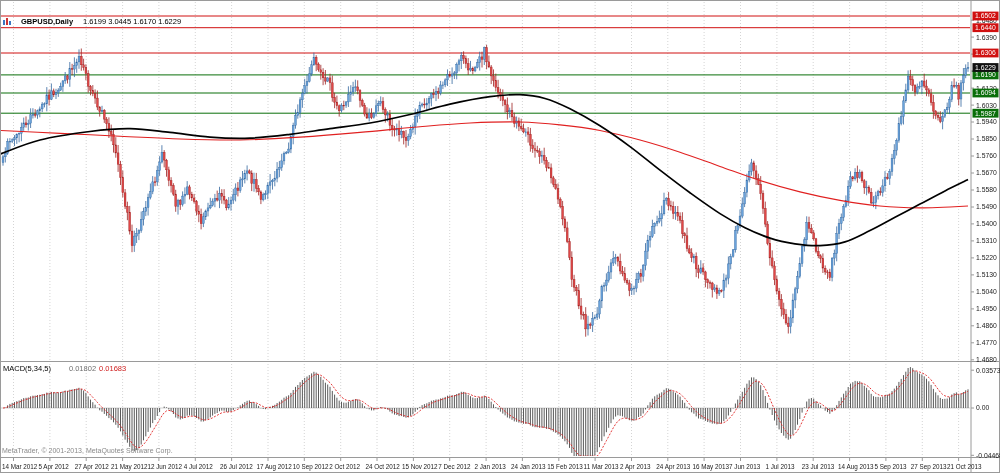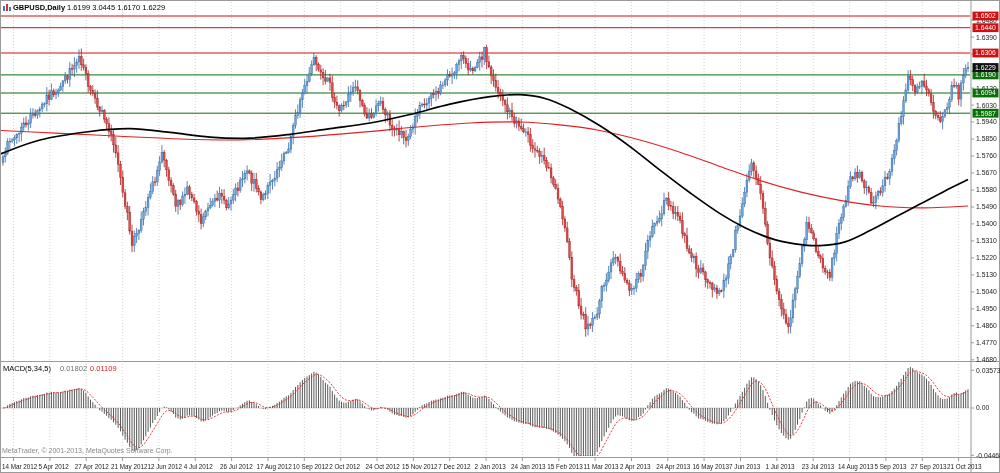--- a/index.html
+++ b/index.html
@@ -2,27 +2,27 @@
 <html><head>
 <meta charset="utf-8">
 <style>
   html,body{margin:0;padding:0;background:#ffffff;}
   .wrap{
     position:relative;width:1000px;height:473px;overflow:hidden;
     font-family:"Liberation Sans","DejaVu Sans",sans-serif;background:#fff;
   }
   .wrap svg{position:absolute;left:0;top:0;display:block;}
   .overlay{position:absolute;z-index:5;white-space:nowrap;}
-  .title-bar{left:3px;top:3px;font-size:7.5px;color:#000;display:flex;align-items:center;gap:2px;}
+  .title-bar{left:3px;top:17px;font-size:7.5px;color:#000;display:flex;align-items:center;gap:10px;}
   .sym{font-weight:bold;}
   .chart-icon{display:inline-flex;align-items:flex-end;gap:1px;height:7px;}
   .chart-icon i{display:block;width:2px;background:#3a78c2;}
   .chart-icon i.dn{background:#cc3333;}
   .macd-label{left:3px;top:364px;font-size:7.5px;color:#000;}
-  .macd-label .v1{color:#6e6e6e;margin-left:9px;}
+  .macd-label .v1{color:#6e6e6e;margin-left:18px;}
   .macd-label .v2{color:#d02020;margin-left:3px;}
   .copyright{left:2px;top:447px;font-size:7px;color:#8a8a8a;}
 </style>
 </head>
 <body>
 
 <div class="wrap">
 
   <svg id="chart-svg" width="1000" height="473" viewBox="0 0 1000 473">
       <defs>
@@ -1503,17 +1503,17 @@
     <span class="chart-icon">
       <i style="height:5px"></i>
         <i class="dn" style="height:7px"></i>
         <i style="height:4px"></i>
     </span>
     <span class="sym">GBPUSD,Daily</span>
     <span>1.6199 3.0445 1.6170 1.6229</span>
   </div>
 
   <div class="overlay macd-label">
-    <span>MACD(5,34,5)</span><span class="v1">0.01802</span><span class="v2">0.01109</span>
+    <span>MACD(5,34,5)</span><span class="v1">0.01802</span><span class="v2">0.01683</span>
   </div>
 
   <div class="overlay copyright">MetaTrader, © 2001-2013, MetaQuotes Software Corp.</div>
 </div>
 
 </body></html>

